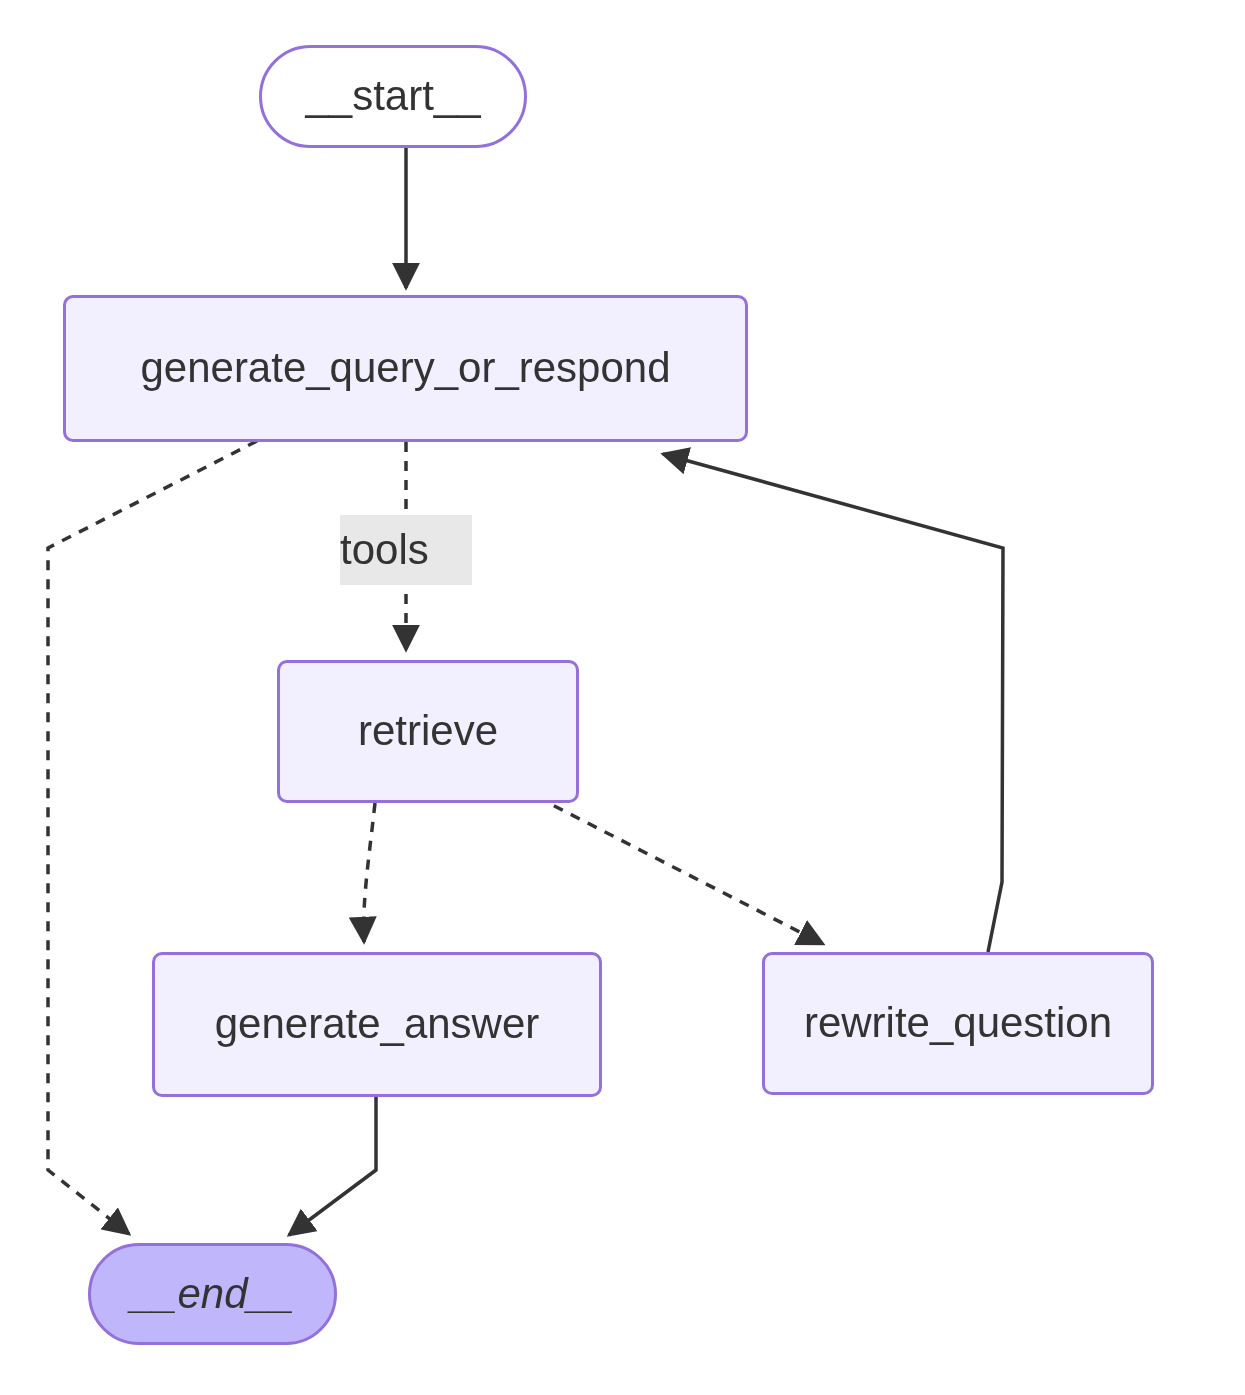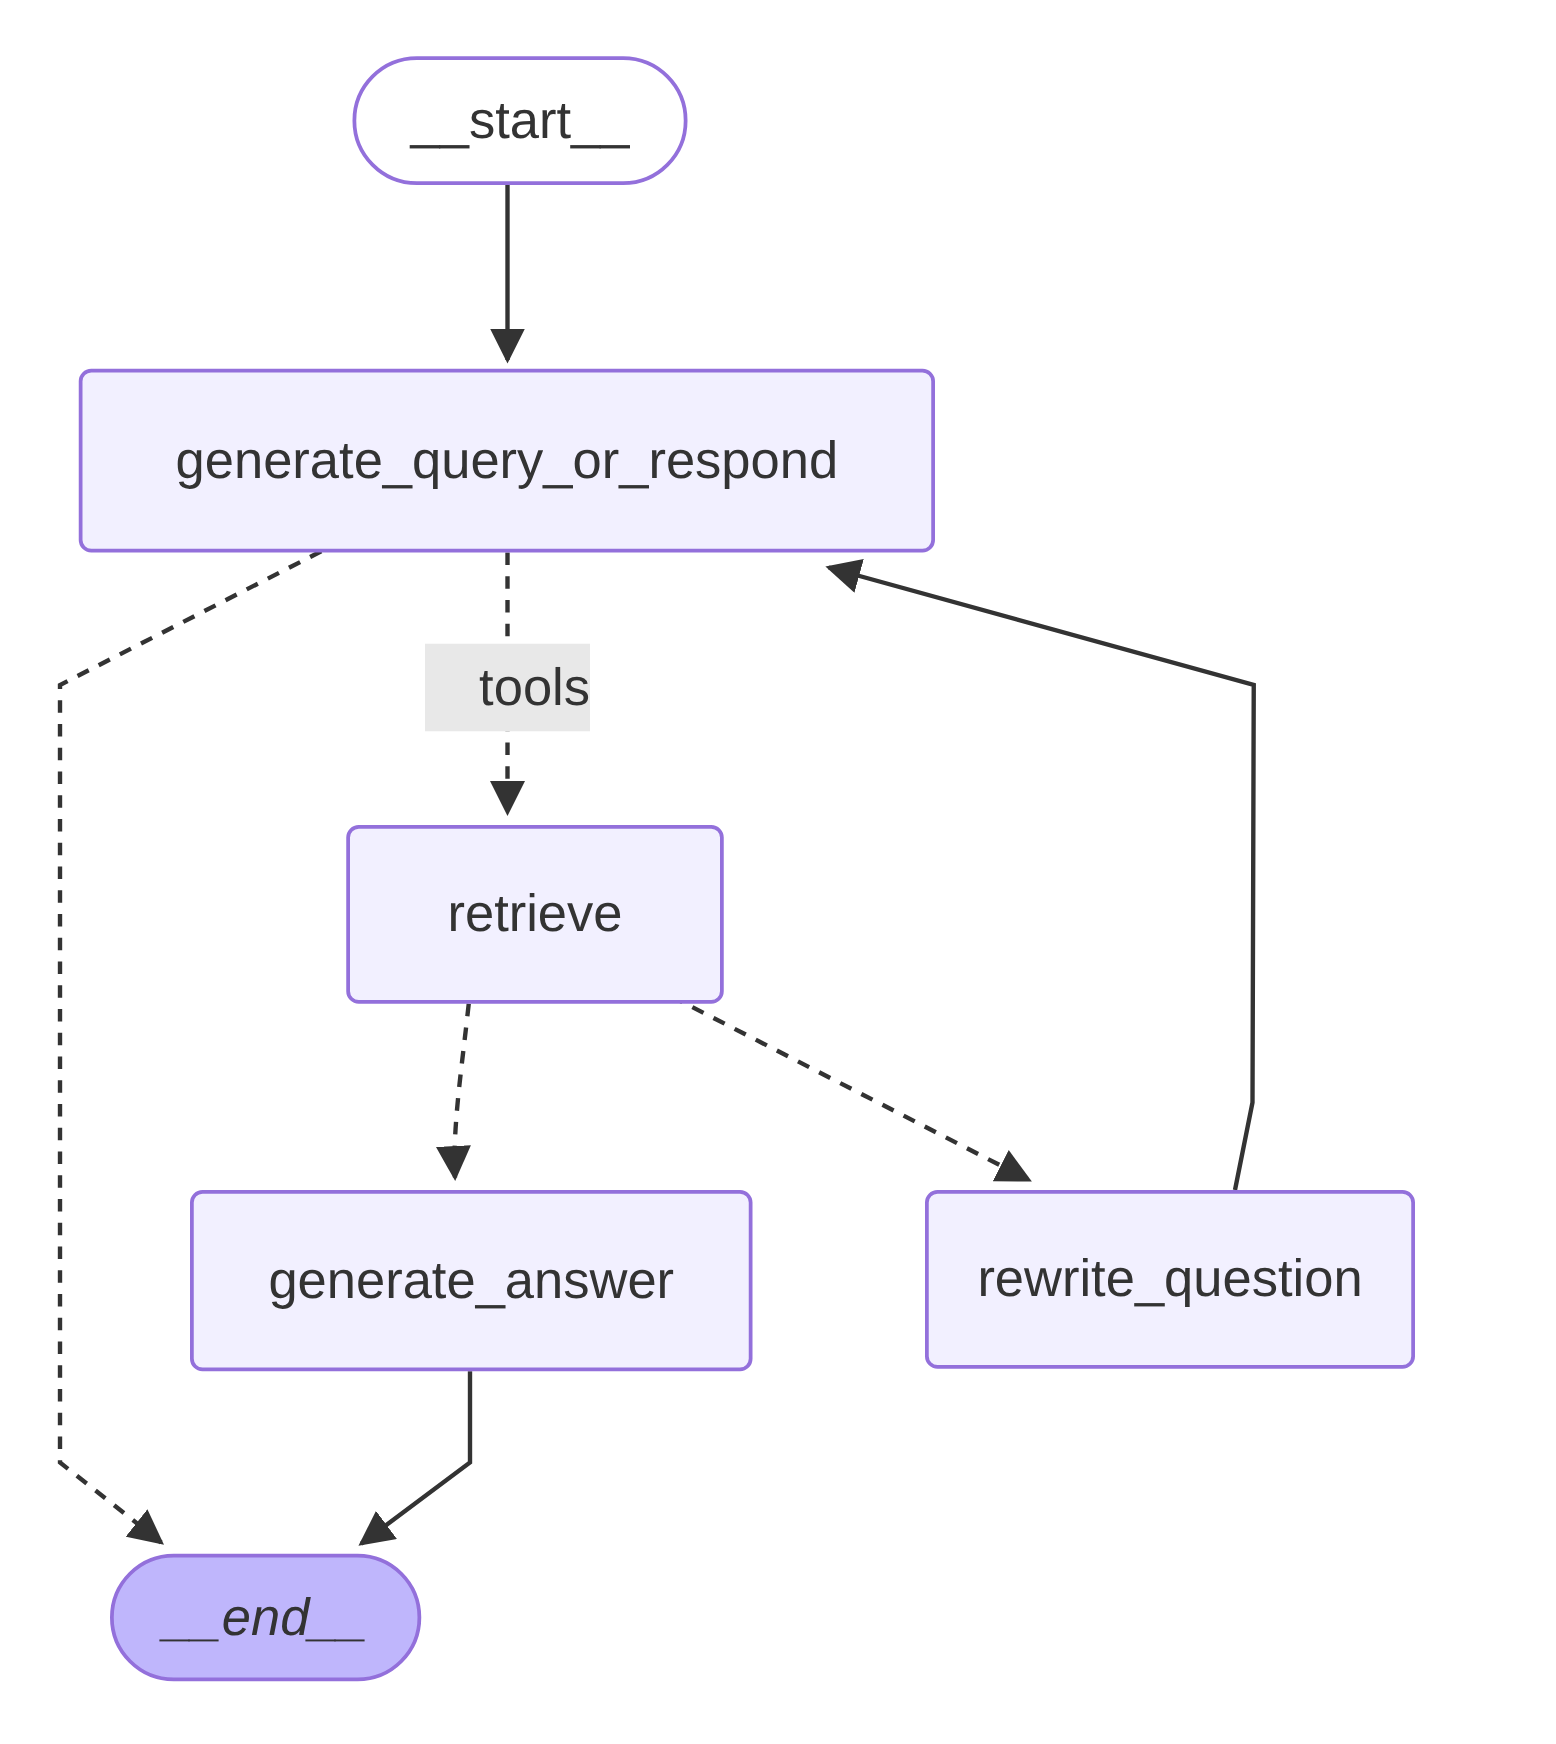--- a/index.html
+++ b/index.html
@@ -37,21 +37,21 @@
   .node.start { background: var(--start_fill, #ffffff); }
   .node.end { background: var(--end_fill, #bfb6fc); font-style: italic; }
   .edge-label {
     position: absolute;
     box-sizing: border-box;
     background: var(--edge_label_bg, #e8e8e8);
     color: var(--text, #333333);
     font-size: 42px;
     display: flex;
     align-items: center;
-    justify-content: flex-end;
+    justify-content: flex-start;
   }
 </style>
 </head>
 <body>
 
 <div class="canvas">
 
   <svg class="edges" viewBox="0 0 1245 1395" xmlns="http://www.w3.org/2000/svg">
     <defs>
       <marker id="arrow" viewBox="0 0 10 10" refX="9" refY="5" markerWidth="8" markerHeight="8" orient="auto-start-reverse">
@@ -67,41 +67,41 @@
 
     <path class="edge dashed" marker-end="url(#arrow)" d="M375,803 C369,858 362,902 364,942"></path>
 
     <path class="edge dashed" marker-end="url(#arrow)" d="M537,797 L823,944"></path>
 
     <path class="edge solid" marker-end="url(#arrow)" d="M988,952 L1002,882 L1003,548 L663,454"></path>
 
     <path class="edge solid" marker-end="url(#arrow)" d="M376,1097 L376,1170 L289,1235"></path>
   </svg>
 
-  <div class="node stadium start" style="left:282px; top:45px; width:268px; height:103px;">
+  <div class="node stadium start" style="left:259px; top:45px; width:268px; height:103px;">
     <span>__start__</span>
   </div>
 
   <div class="node" style="left:63px; top:295px; width:685px; height:147px;">
     <span>generate_query_or_respond</span>
   </div>
 
   <div class="edge-label" style="left:340px; top:515px; width:132px; height:70px;">
     <span>tools</span>
   </div>
 
   <div class="node" style="left:277px; top:660px; width:302px; height:143px;">
     <span>retrieve</span>
   </div>
 
   <div class="node" style="left:152px; top:952px; width:450px; height:145px;">
     <span>generate_answer</span>
   </div>
 
-  <div class="node" style="left:740px; top:952px; width:392px; height:143px;">
+  <div class="node" style="left:762px; top:952px; width:392px; height:143px;">
     <span>rewrite_question</span>
   </div>
 
   <div class="node stadium end" style="left:88px; top:1243px; width:249px; height:102px;">
     <span>__end__</span>
   </div>
 
 </div>
 
 </body></html>

